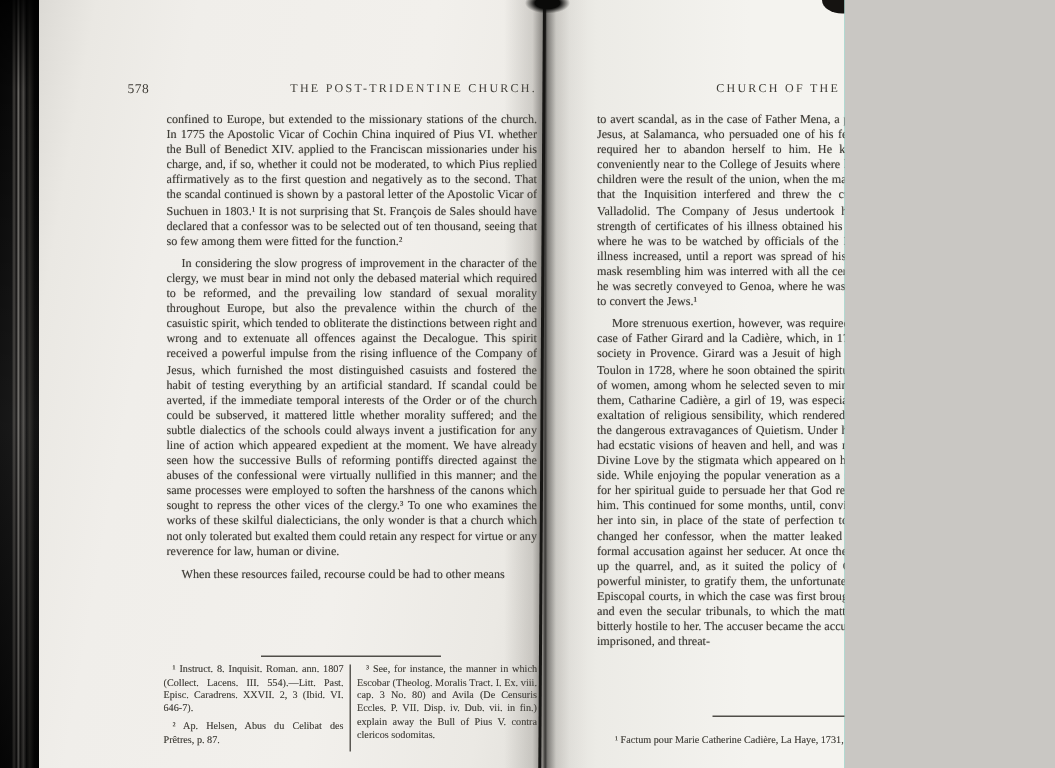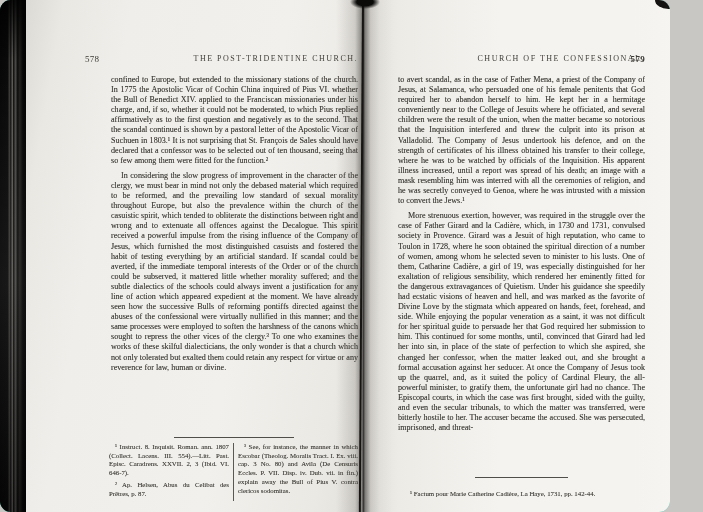--- a/index.html
+++ b/index.html
@@ -1,21 +1,20 @@
 <!DOCTYPE html>
 <html><head>
 <meta charset="utf-8">
 <style>
   html,body { margin:0; padding:0; background:#c9c7c3; }
   .scan {
-    position:relative; width:670px; height:512px; overflow:hidden;
+    position:relative; width:563px; height:512px; overflow:hidden;
     background:#14b8a6;
     font-family:"Liberation Serif","DejaVu Serif",serif;
     color:#3a3833;
-    border-radius:11px;
   }
   
   .book-edge-left {
     position:absolute; left:0; top:0; width:26px; height:512px;
     background:linear-gradient(90deg,#070707 0%,#0a0a0a 30%,#3f3d3a 36%,#0d0c0c 42%,#6e6c68 47%,#141312 52%,#4b4946 60%,#0a0a0a 68%,#23221f 76%,#050505 88%,#020202 100%);
   }
   .book-edge-left::after {
     content:""; position:absolute; inset:0;
     background:linear-gradient(180deg,rgba(0,0,0,.85) 0%,rgba(0,0,0,0) 12%,rgba(255,255,255,.06) 55%,rgba(0,0,0,.35) 100%);
   }
@@ -99,20 +98,21 @@
 
   <div class="page page-left">
     <div class="head-row" style="left:59px; width:273px;">
       <span class="page-num" style="left:0;">578</span>
       <span class="running-head">THE POST-TRIDENTINE CHURCH.</span>
     </div>
 
     <div class="body-text body-left">
       <p class="para">confined to Europe, but extended to the missionary stations of the church. In 1775 the Apostolic Vicar of Cochin China inquired of Pius VI. whether the Bull of Benedict XIV. applied to the Franciscan missionaries under his charge, and, if so, whether it could not be moderated, to which Pius replied affirmatively as to the first question and negatively as to the second. That the scandal continued is shown by a pastoral letter of the Apostolic Vicar of Suchuen in 1803.¹ It is not surprising that St. François de Sales should have declared that a confessor was to be selected out of ten thousand, seeing that so few among them were fitted for the function.²</p>
       <p class="para indent">In considering the slow progress of improvement in the character of the clergy, we must bear in mind not only the debased material which required to be reformed, and the prevailing low standard of sexual morality throughout Europe, but also the prevalence within the church of the casuistic spirit, which tended to obliterate the distinctions between right and wrong and to extenuate all offences against the Decalogue. This spirit received a powerful impulse from the rising influence of the Company of Jesus, which furnished the most distinguished casuists and fostered the habit of testing everything by an artificial standard. If scandal could be averted, if the immediate temporal interests of the Order or of the church could be subserved, it mattered little whether morality suffered; and the subtle dialectics of the schools could always invent a justification for any line of action which appeared expedient at the moment. We have already seen how the successive Bulls of reforming pontiffs directed against the abuses of the confessional were virtually nullified in this manner; and the same processes were employed to soften the harshness of the canons which sought to repress the other vices of the clergy.³ To one who examines the works of these skilful dialecticians, the only wonder is that a church which not only tolerated but exalted them could retain any respect for virtue or any reverence for law, human or divine.</p>
+      <p class="para indent">When these resources failed, recourse could be had to other means</p>
     </div>
 
     <div class="fn-rule fn-rule-left"></div>
 
     <div class="footnotes">
       <div class="fn-col">
         <p class="fn">¹ Instruct. 8. Inquisit. Roman. ann. 1807 (Collect. Lacens. III. 554).—Litt. Past. Episc. Caradrens. XXVII. 2, 3 (Ibid. VI. 646-7).</p>
         <p class="fn">² Ap. Helsen, Abus du Celibat des Prêtres, p. 87.</p>
       </div>
       <div class="fn-divider"></div>

